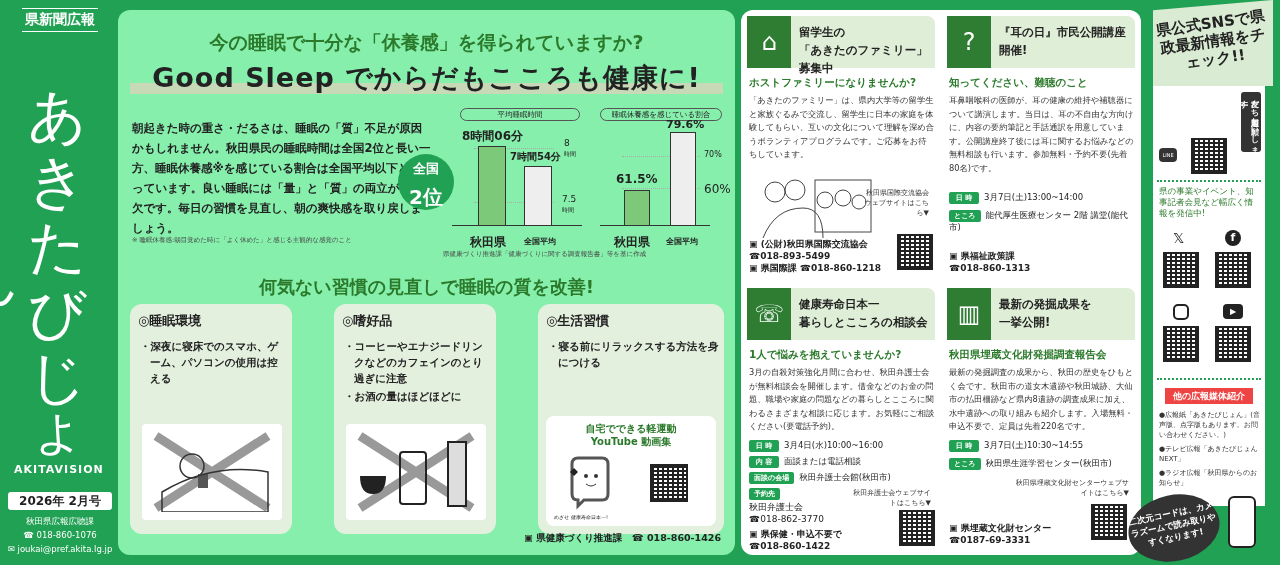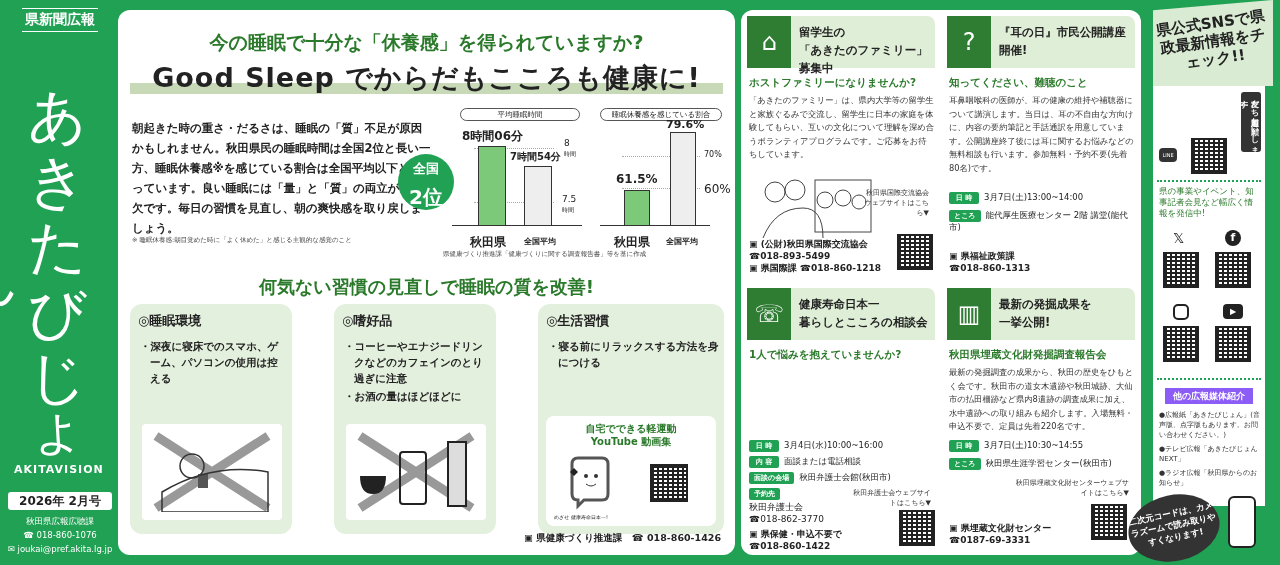--- a/index.html
+++ b/index.html
@@ -6,21 +6,21 @@
 body{width:1280px;height:565px;background:#21a153;font-family:"DejaVu Sans",sans-serif;overflow:hidden;position:relative;color:#222}
 .abs{position:absolute}
 
 #mast{left:0;top:0;width:120px;height:565px;background:#21a153;color:#fff}
 #mast .kn{left:22px;top:8px;width:76px;border-top:1px solid #fff;border-bottom:1px solid #fff;text-align:center;font-weight:bold;font-size:14px;padding:2px 0}
 #mast .title{left:28px;top:38px;width:64px;font-family:"DejaVu Serif",serif;font-size:58px;line-height:68px;text-align:center;writing-mode:vertical-rl;font-weight:normal;height:420px}
 #mast .logo{left:14px;top:463px;font-size:11px;font-weight:bold;letter-spacing:1px}
 #mast .issue{left:8px;top:492px;width:104px;height:18px;background:#fff;color:#222;border-radius:3px;text-align:center;font-weight:bold;font-size:12px;line-height:18px}
 #mast .dept{left:0;width:120px;text-align:center;font-size:8.5px}
 
-#main{left:118px;top:10px;width:617px;height:545px;background:#ffffff;border-radius:12px}
+#main{left:118px;top:10px;width:617px;height:545px;background:#86efac;border-radius:12px}
 .h-sub{font-size:19px;font-weight:bold;color:#2b7a2b;text-align:center;width:100%;top:20px}
 .h-main{top:50px;left:12px;width:593px;text-align:center;font-size:27px;font-weight:bold;color:#222;letter-spacing:1px}
 .h-main .bar{position:absolute;left:0;right:0;bottom:2px;height:11px;background:#c8d9b8;z-index:0}
 .h-main span.t{position:relative;z-index:1}
 .lead{left:14px;top:108px;width:300px;font-size:11.5px;line-height:20px;font-weight:bold}
 .note{left:14px;top:226px;font-size:6.5px;color:#444}
 .badge2{left:280px;top:144px;width:56px;height:56px;border-radius:50%;background:#21a153;color:#fff;text-align:center;font-weight:bold;line-height:1}
 .badge2 .a{display:block;font-size:13px;margin-top:8px}
 .badge2 .b{display:block;font-size:20px;margin-top:12px}
 .chart-box{top:98px}
@@ -54,21 +54,21 @@
 .row{position:absolute;left:8px;font-size:8.5px;white-space:nowrap}
 .contact{position:absolute;left:8px;font-size:9px;line-height:12px;font-weight:bold}
 .web{position:absolute;font-size:7px;text-align:right;color:#333;line-height:10px}
 
 #sns{left:1145px;top:0;width:135px;height:565px}
 #sns .top{left:8px;top:0;width:120px;height:86px;background:#d9ebd2;clip-path:polygon(0 12%,100% 0,100% 100%,0 100%)}
 #sns .top .t{position:absolute;left:0;top:14px;width:120px;text-align:center;font-size:15px;font-weight:bold;line-height:18px;transform:rotate(-8deg)}
 #sns .wb{left:8px;top:86px;width:112px;height:420px;background:#fff}
 .sns-t{position:absolute;font-size:8.5px;color:#2b7a2b;line-height:11px}
 .dots{position:absolute;left:4px;width:104px;border-top:2px dotted #21a153}
-.media-h{position:absolute;left:12px;width:88px;height:16px;background:#8b5cf6;color:#fff;text-align:center;font-size:9px;font-weight:bold;line-height:16px}
+.media-h{position:absolute;left:12px;width:88px;height:16px;background:#ef4444;color:#fff;text-align:center;font-size:9px;font-weight:bold;line-height:16px}
 .mlist{position:absolute;left:6px;font-size:7px;line-height:10px;color:#333}
 .bubble{left:1128px;top:495px;width:92px;height:66px;border-radius:50%;background:#333;color:#fff;font-size:8.5px;font-weight:bold;text-align:center;padding-top:12px;line-height:12px;transform:rotate(-12deg)}
 .phone{left:1228px;top:496px;width:28px;height:52px;border:2px solid #222;border-radius:6px;background:#fff}
 </style>
 </head>
 <body>
 
 <div id="mast" class="abs">
   <div class="abs kn">県新聞広報</div>
   <div class="abs title">あきたびじょん</div>
@@ -216,20 +216,21 @@
     <div class="row" style="top:200px;white-space:normal;width:186px"><span class="tag">ところ</span><span>能代厚生医療センター 2階 講堂(能代市)</span></div>
     <div class="contact" style="top:240px">▣ <span>県福祉政策課</span><br>☎<span>018-860-1313</span></div>
   </div>
 
   <div class="abs box" style="left:0;top:272px">
     <div class="hd">
       <div class="ic">☏</div>
       <div class="ht"><span>健康寿命日本一</span><br><span>暮らしとこころの相談会</span></div>
     </div>
     <div class="sub">1人で悩みを抱えていませんか?</div>
+    <div class="body">3月の自殺対策強化月間に合わせ、秋田弁護士会が無料相談会を開催します。借金などのお金の問題、職場や家庭の問題などの暮らしとこころに関わるさまざまな相談に応じます。お気軽にご相談ください(要電話予約)。</div>
     <div class="row" style="top:158px"><span class="tag">日 時</span><span>3月4日(水)10:00~16:00</span></div>
     <div class="row" style="top:174px"><span class="tag">内 容</span><span>面談または電話相談</span></div>
     <div class="row" style="top:190px"><span class="tag">面談の会場</span><span>秋田弁護士会館(秋田市)</span></div>
     <div class="row" style="top:206px"><span class="tag">予約先</span></div>
     <div class="contact" style="top:219px;font-weight:normal"><span>秋田弁護士会</span><br>☎<span>018-862-3770</span></div>
     <div class="web" style="left:110px;top:206px;width:80px">秋田弁護士会ウェブサイトはこちら▼</div>
     <div class="qr" style="left:158px;top:228px;width:36px;height:36px"></div>
     <div class="contact" style="top:246px">▣ <span>県保健・申込不要で</span><br>☎<span>018-860-1422</span></div>
   </div>
 

